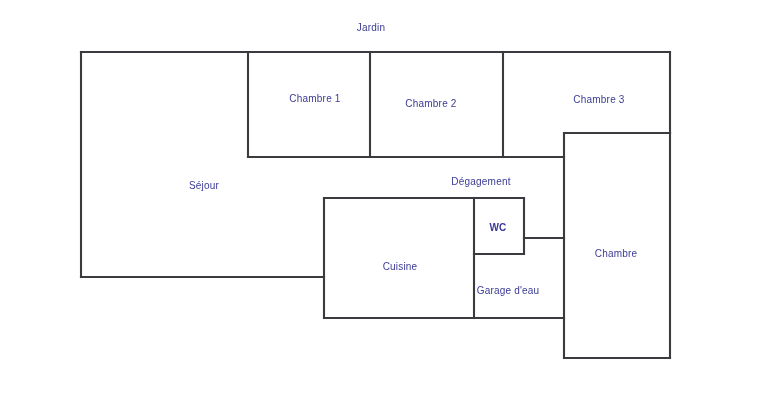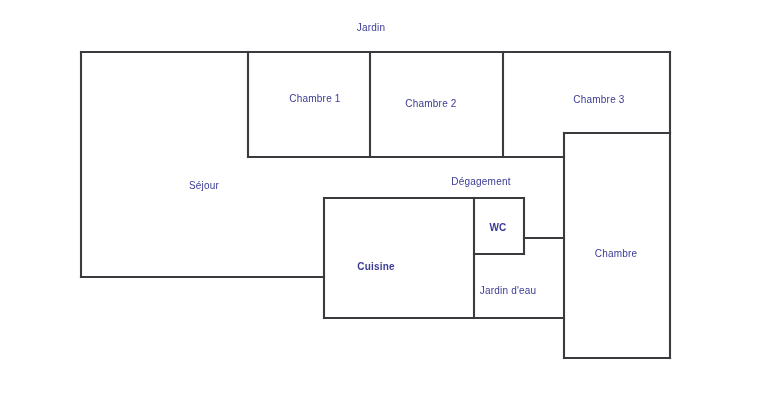--- a/index.html
+++ b/index.html
@@ -112,21 +112,21 @@
   <div class="room-label" style="left:315px; top:98px;">Chambre 1</div>
 
   <div class="room-label" style="left:431px; top:103px;">Chambre 2</div>
 
   <div class="room-label" style="left:599px; top:99px;">Chambre 3</div>
 
   <div class="room-label" style="left:204px; top:185px;">Séjour</div>
 
   <div class="room-label" style="left:481px; top:181px;">Dégagement</div>
 
-  <div class="room-label" style="left:376px; top:266px;font-weight:bold;">Cuisine</div>
+  <div class="room-label" style="left:400px; top:266px;">Cuisine</div>
 
   <div class="room-label" style="left:498px; top:227px;font-weight:bold;">WC</div>
 
-  <div class="room-label" style="left:508px; top:290px;">Jardin d'eau</div>
+  <div class="room-label" style="left:508px; top:290px;">Garage d'eau</div>
 
   <div class="room-label" style="left:616px; top:253px;">Chambre</div>
 
 </div>
 
 </body></html>

